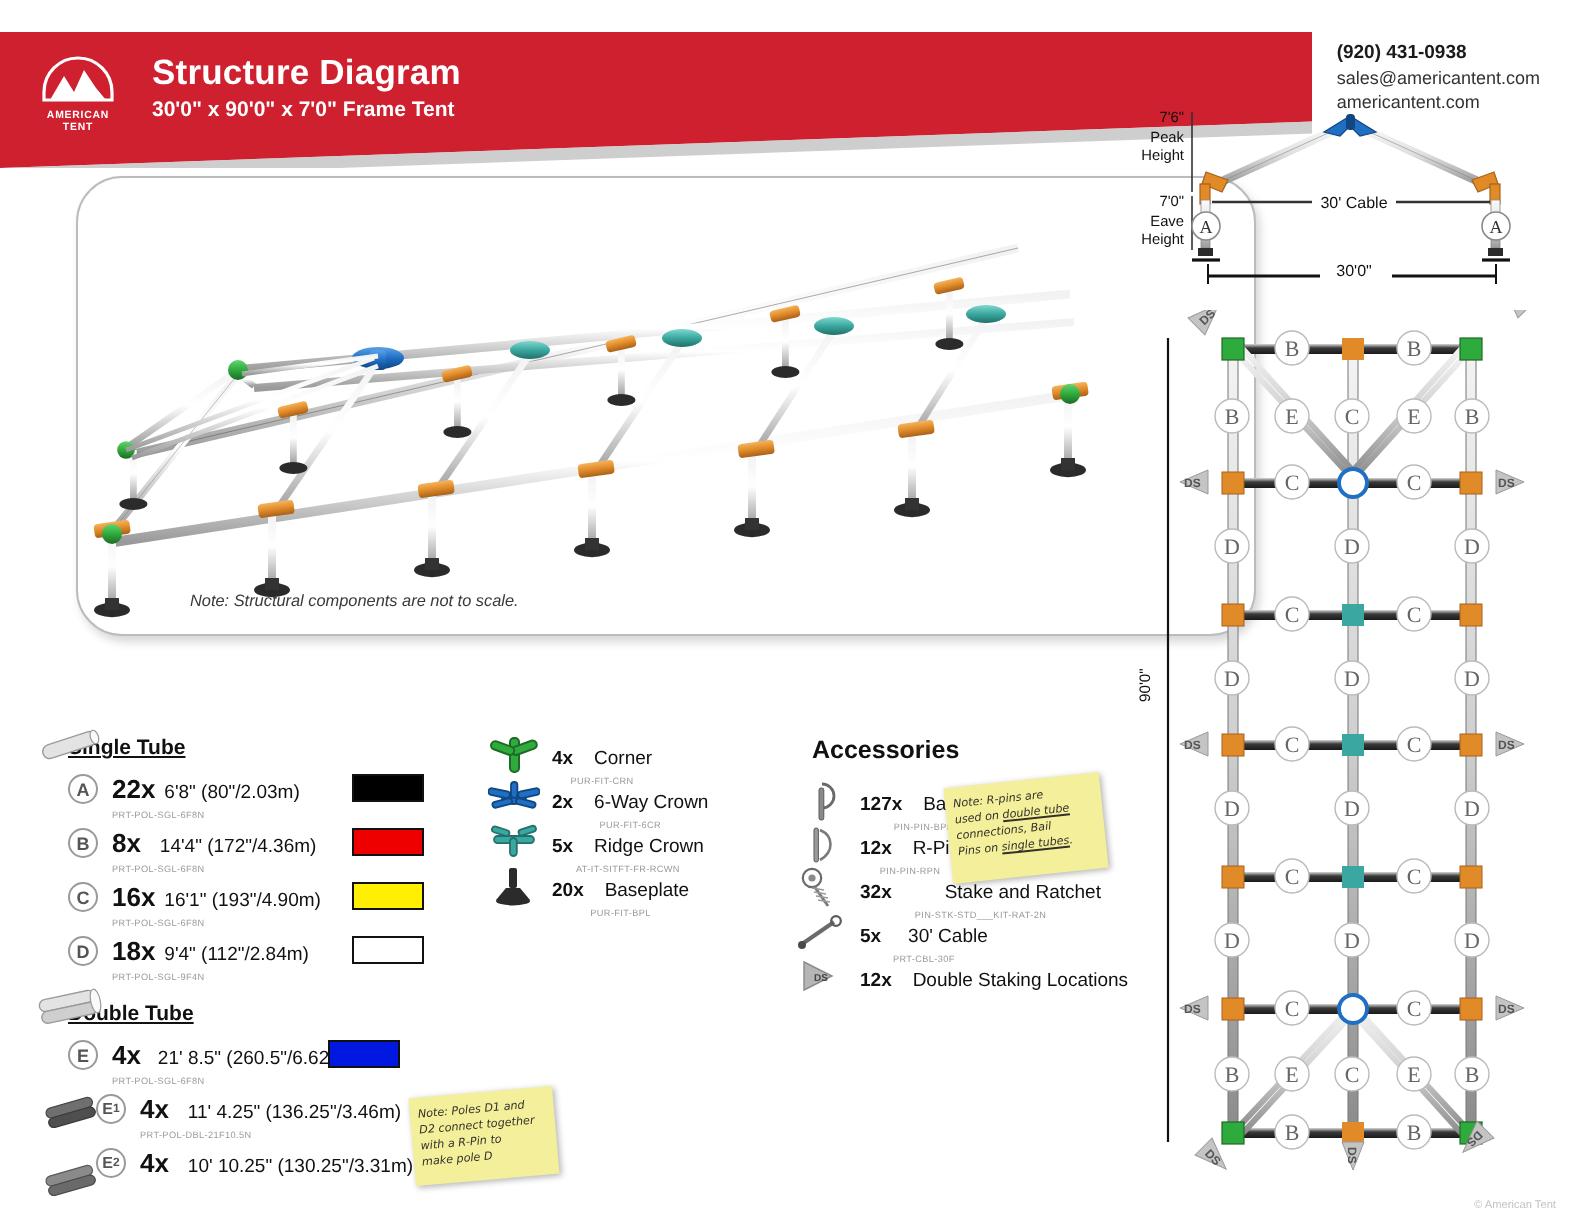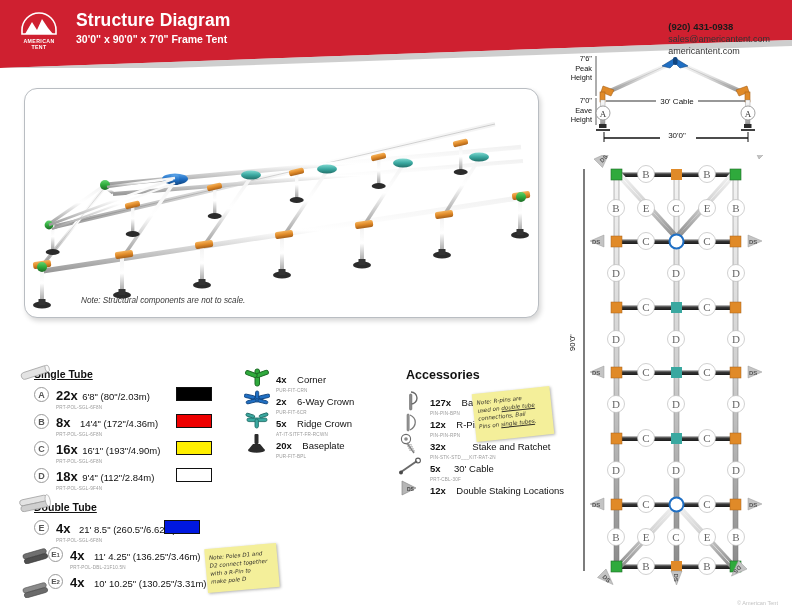--- a/index.html
+++ b/index.html
@@ -6,22 +6,22 @@
   body {
     width: 792px; height: 612px;
     font-family: "Liberation Sans", sans-serif;
     background: #ffffff;
     position: relative;
     overflow: hidden;
   }
 
   
   .header {
-    position: absolute; top: 0; left: 0;
-    width: 792px; height: 68px;
+    position: absolute; top: 16px; left: 0;
+    width: 656px; height: 68px;
     overflow: hidden;
   }
   .header-bg {
     position: absolute; top: 0; left: 0;
     width: 792px; height: 68px;
   }
   .logo-wrap {
     position: absolute; left: 14px; top: 9px;
     width: 50px; height: 46px;
   }
@@ -36,23 +36,23 @@
   }
   .contact {
     position: absolute; right: 22px; top: 20px;
     text-align: left; color: #1a1a1a;
   }
   .contact .phone { font-size: 9.5px; font-weight: bold; line-height: 13px; }
   .contact .line { font-size: 9px; line-height: 12px; color: #333; }
 
   
   .iso-panel {
-    position: absolute; left: 24px; top: 88px;
-    width: 515px; height: 230px;
-    border: 1.2px solid #b9bdc2; border-radius: 13px;
+    position: absolute; left: 38px; top: 88px;
+    width: 590px; height: 230px;
+    border: 1.2px solid #b9bdc2; border-radius: 23px;
     background: #fff;
     box-shadow: 2px 3px 5px rgba(0,0,0,.16);
   }
   .iso-note {
     position: absolute; left: 56px; bottom: 12px;
     font-size: 8.2px; font-style: italic; color: #3a3a3a;
   }
   .iso-svg { position: absolute; left: 0; top: 0; }
 
   
@@ -82,21 +82,21 @@
   .qty { font-size: 13px; font-weight: bold; color: #111; }
   .desc { font-size: 9.5px; color: #111; }
   .pn { font-size: 4.6px; color: #9a9a9a; letter-spacing: .2px; line-height: 7px; }
   .rowtext { position: absolute; left: 40px; top: 1px; }
   .swatch {
     position: absolute; left: 160px; top: 2px;
     width: 36px; height: 14px; border: 1.1px solid #111;
   }
   .tube-ico { position: absolute; left: 0px; top: 0px; }
 
-  .frow { position: relative; height: 22px; }
+  .frow { position: relative; height: 22px; text-align: center; }
   .frow .ficon { position: absolute; left: 0; top: -2px; }
   .frow .ftext { position: absolute; left: 32px; top: 1px; }
   .fq { font-size: 9.5px; font-weight: bold; color: #111; }
   .fd { font-size: 9.5px; color: #111; }
 
   
   .sticky {
     position: absolute;
     background: #f4ef9a;
     box-shadow: 1px 1px 3px rgba(0,0,0,.3);

